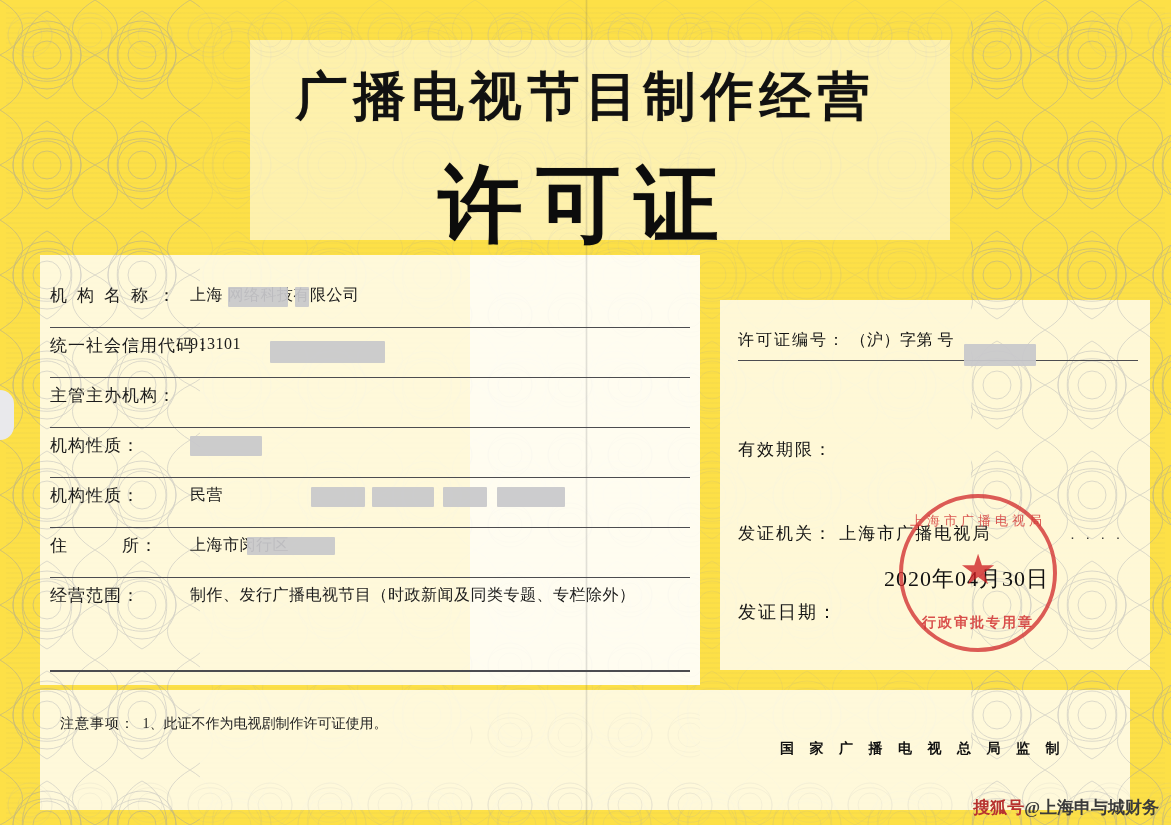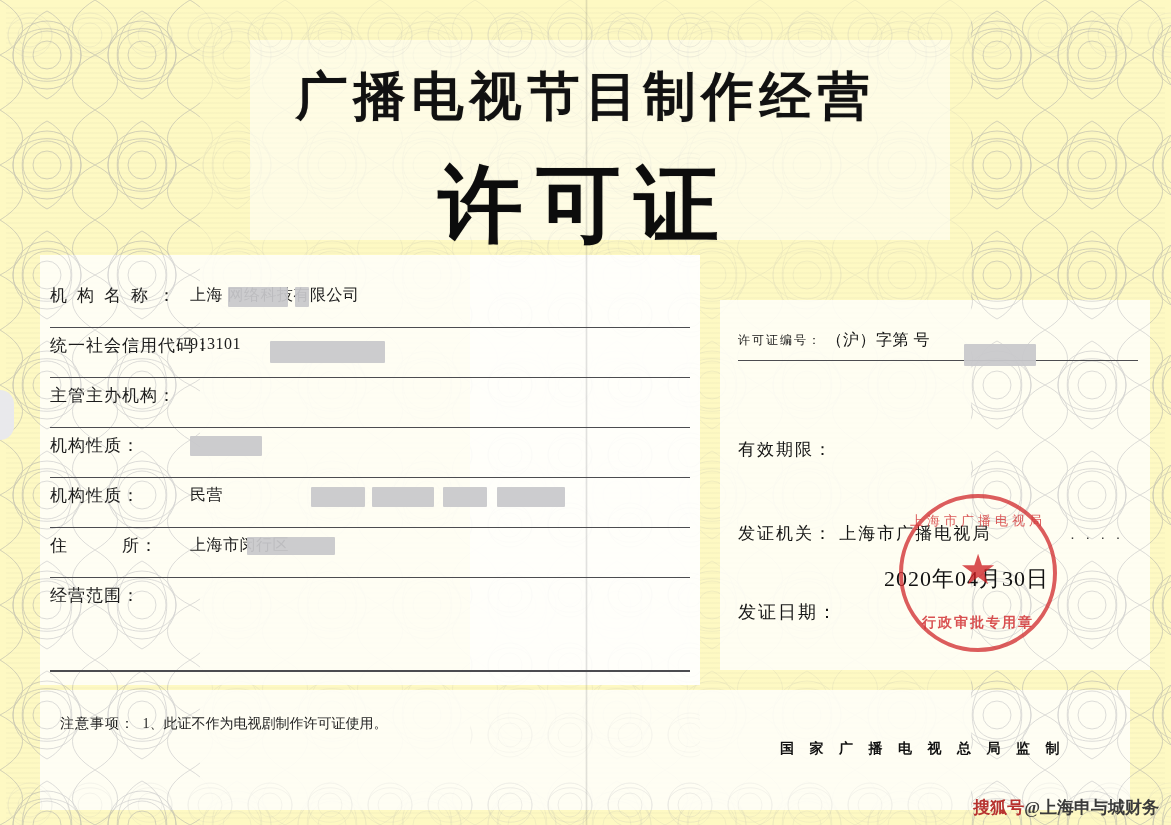--- a/index.html
+++ b/index.html
@@ -5,21 +5,21 @@
   html,body{margin:0;padding:0;}
   body{
     width:1171px;height:825px;
     background:#ffffff;
     font-family:"Liberation Sans","DejaVu Sans",sans-serif;
     overflow:hidden;
   }
   #cert{
     position:relative;
     width:1171px;height:825px;
-    background:#fef9c3;
+    background:#fde047;
     overflow:hidden;
   }
   
   .border-deco{
     position:absolute;
     top:0;left:0;width:1171px;height:825px;
     pointer-events:none;
     z-index:1;
   }
   .paper-edge{
@@ -108,21 +108,21 @@
     position:absolute;
     left:50px;top:670px;width:640px;height:1px;background:#4c4c50;
   }
   
   .right-block{
     position:absolute;
     left:738px;top:330px;width:400px;
   }
   .r-row{position:relative;margin-bottom:14px;}
   .r-label{
-    font-size:12px;color:#141414;
+    font-size:16px;color:#141414;
     font-family:"Liberation Serif","DejaVu Serif",serif;
     letter-spacing:2px;
     display:inline-block;
     vertical-align:middle;
   }
   .r-value{
     font-size:16px;color:#141414;
     font-family:"Liberation Serif","DejaVu Serif",serif;
     letter-spacing:.5px;
     display:inline-block;
@@ -321,20 +321,21 @@
       </div>
 
       <div class="row">
         <div class="label">住　　　所：</div>
         <div class="value">上海市闵行区</div>
         <div class="rule"></div>
       </div>
 
       <div class="row scope">
         <div class="label">经营范围：</div>
+        <div class="value two-line">制作、发行广播电视节目（时政新闻及同类专题、专栏除外）</div>
         <div class="rule"></div>
       </div>
 
     </div>
     <div class="rule-extra"></div>
 
     <div class="right-block">
       <div class="r-row">
         <span class="r-label">许可证编号：</span>
         <span class="r-value">（沪）字第            号</span>

